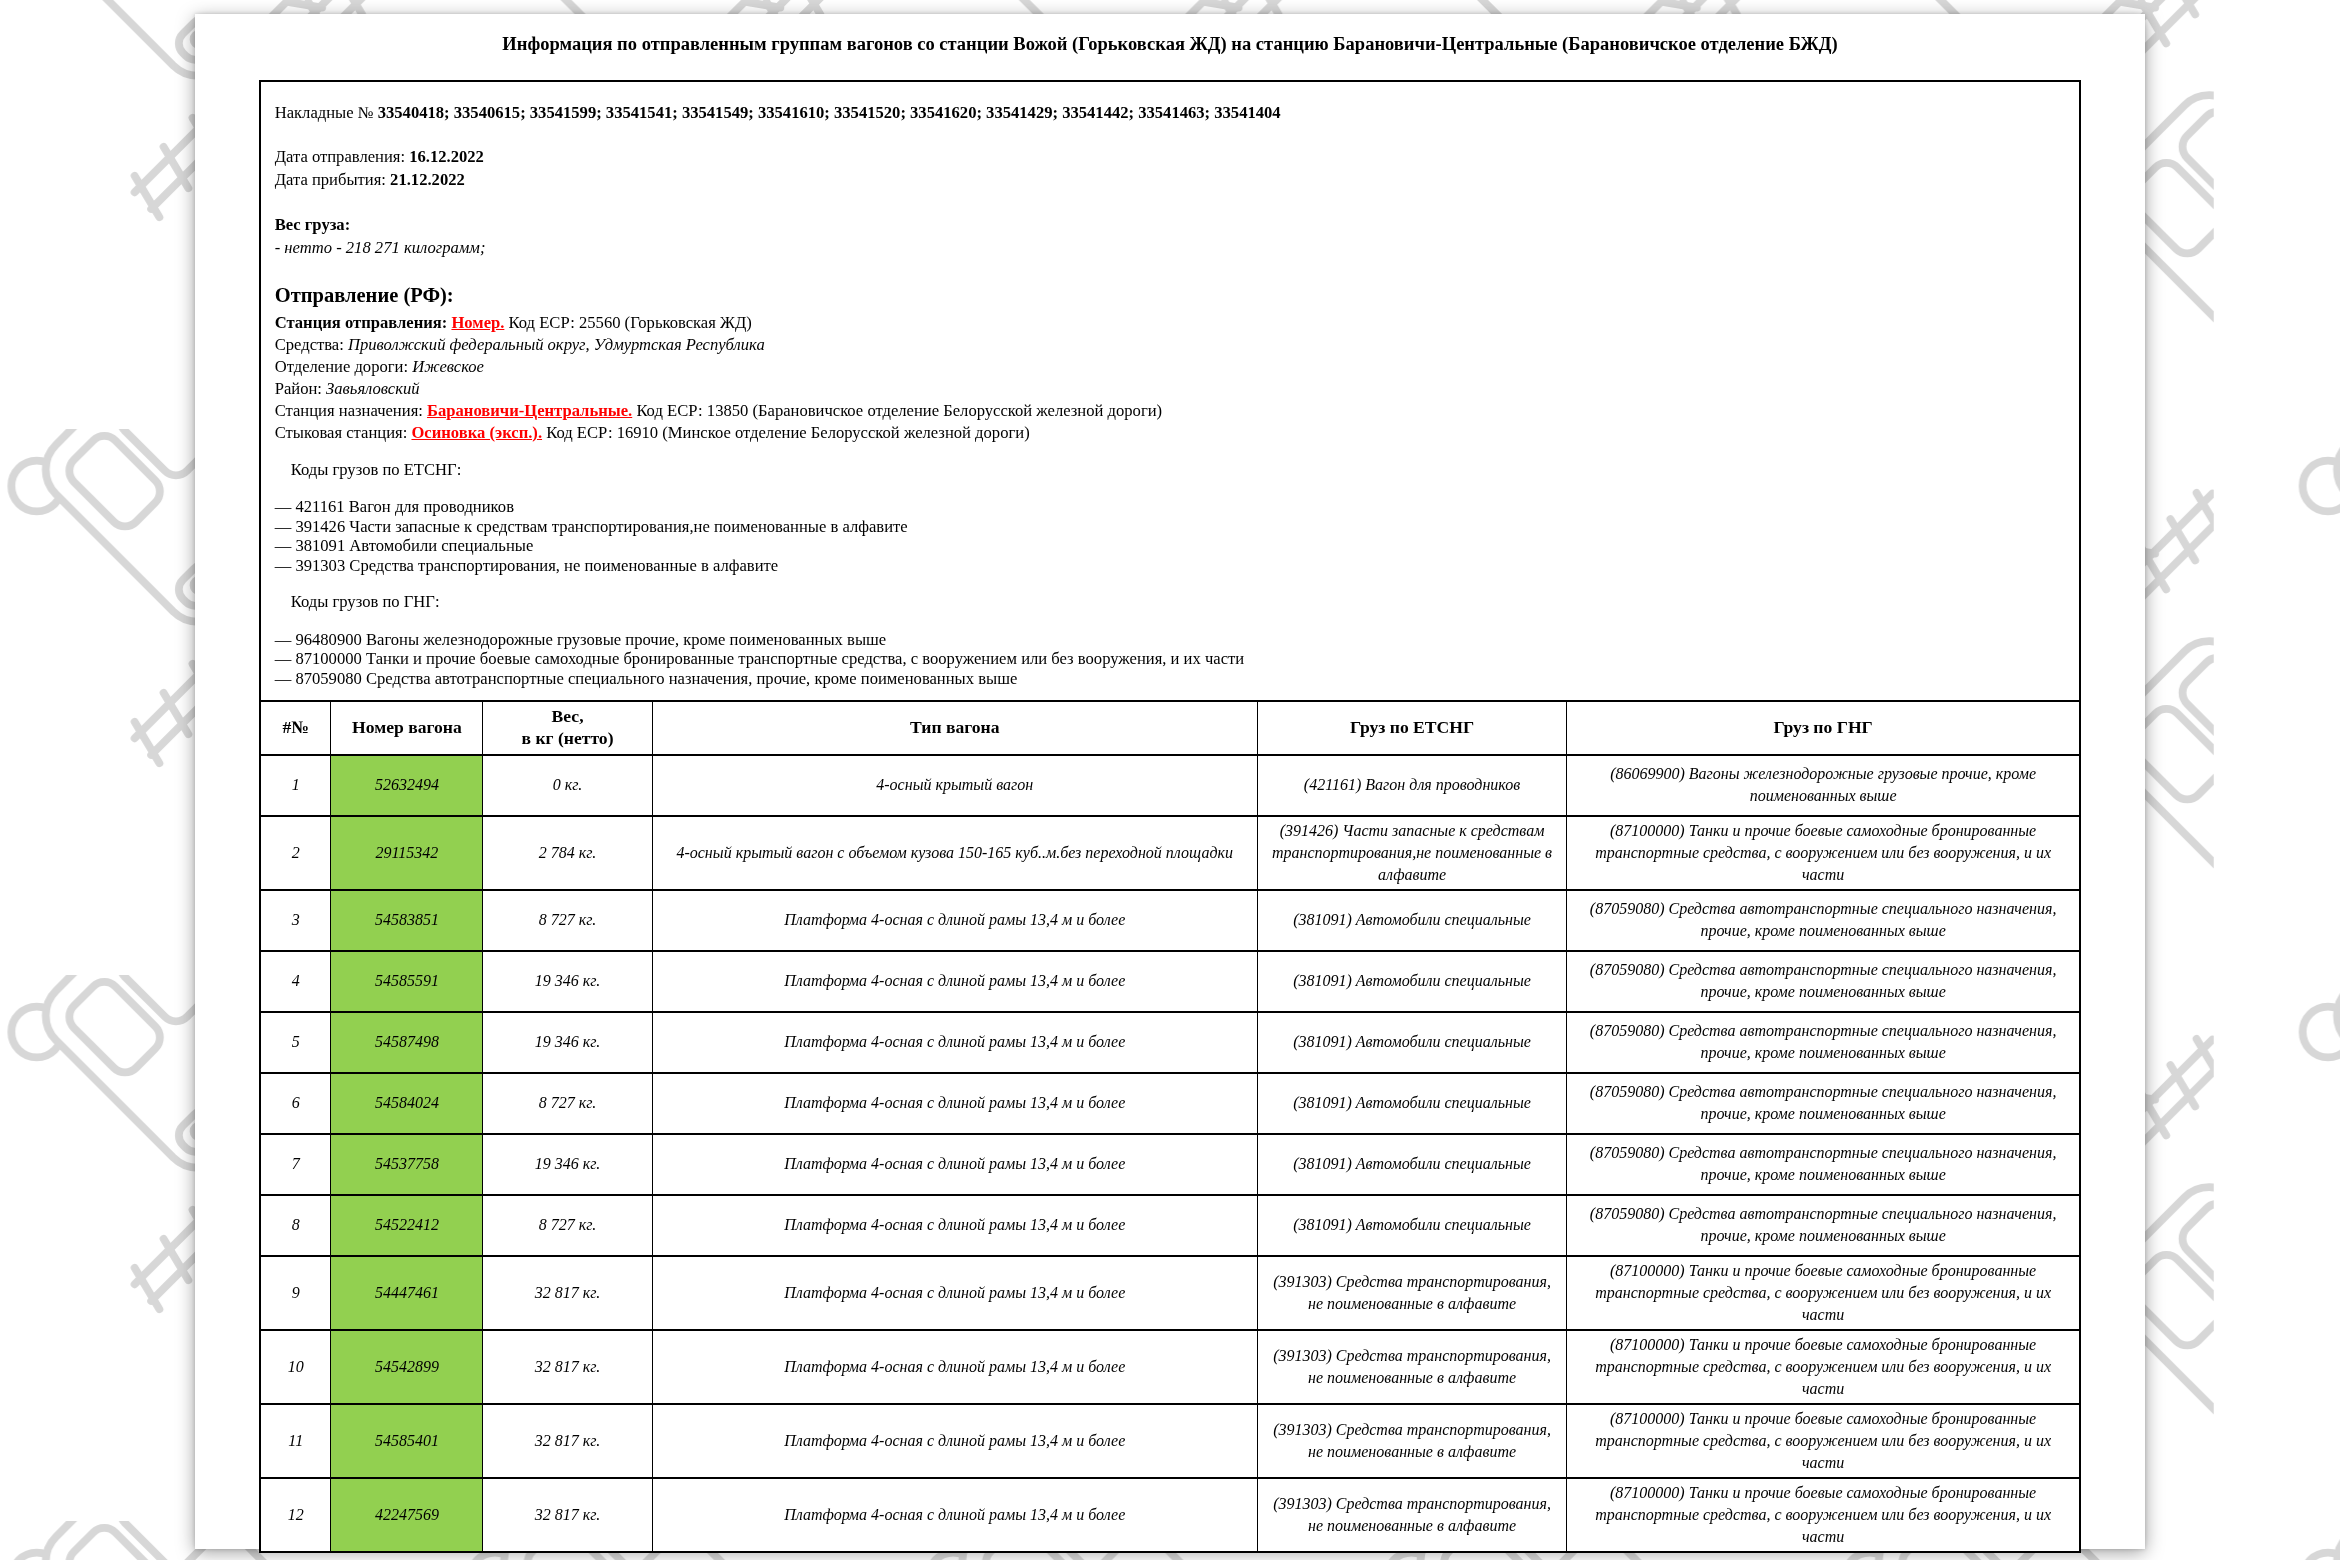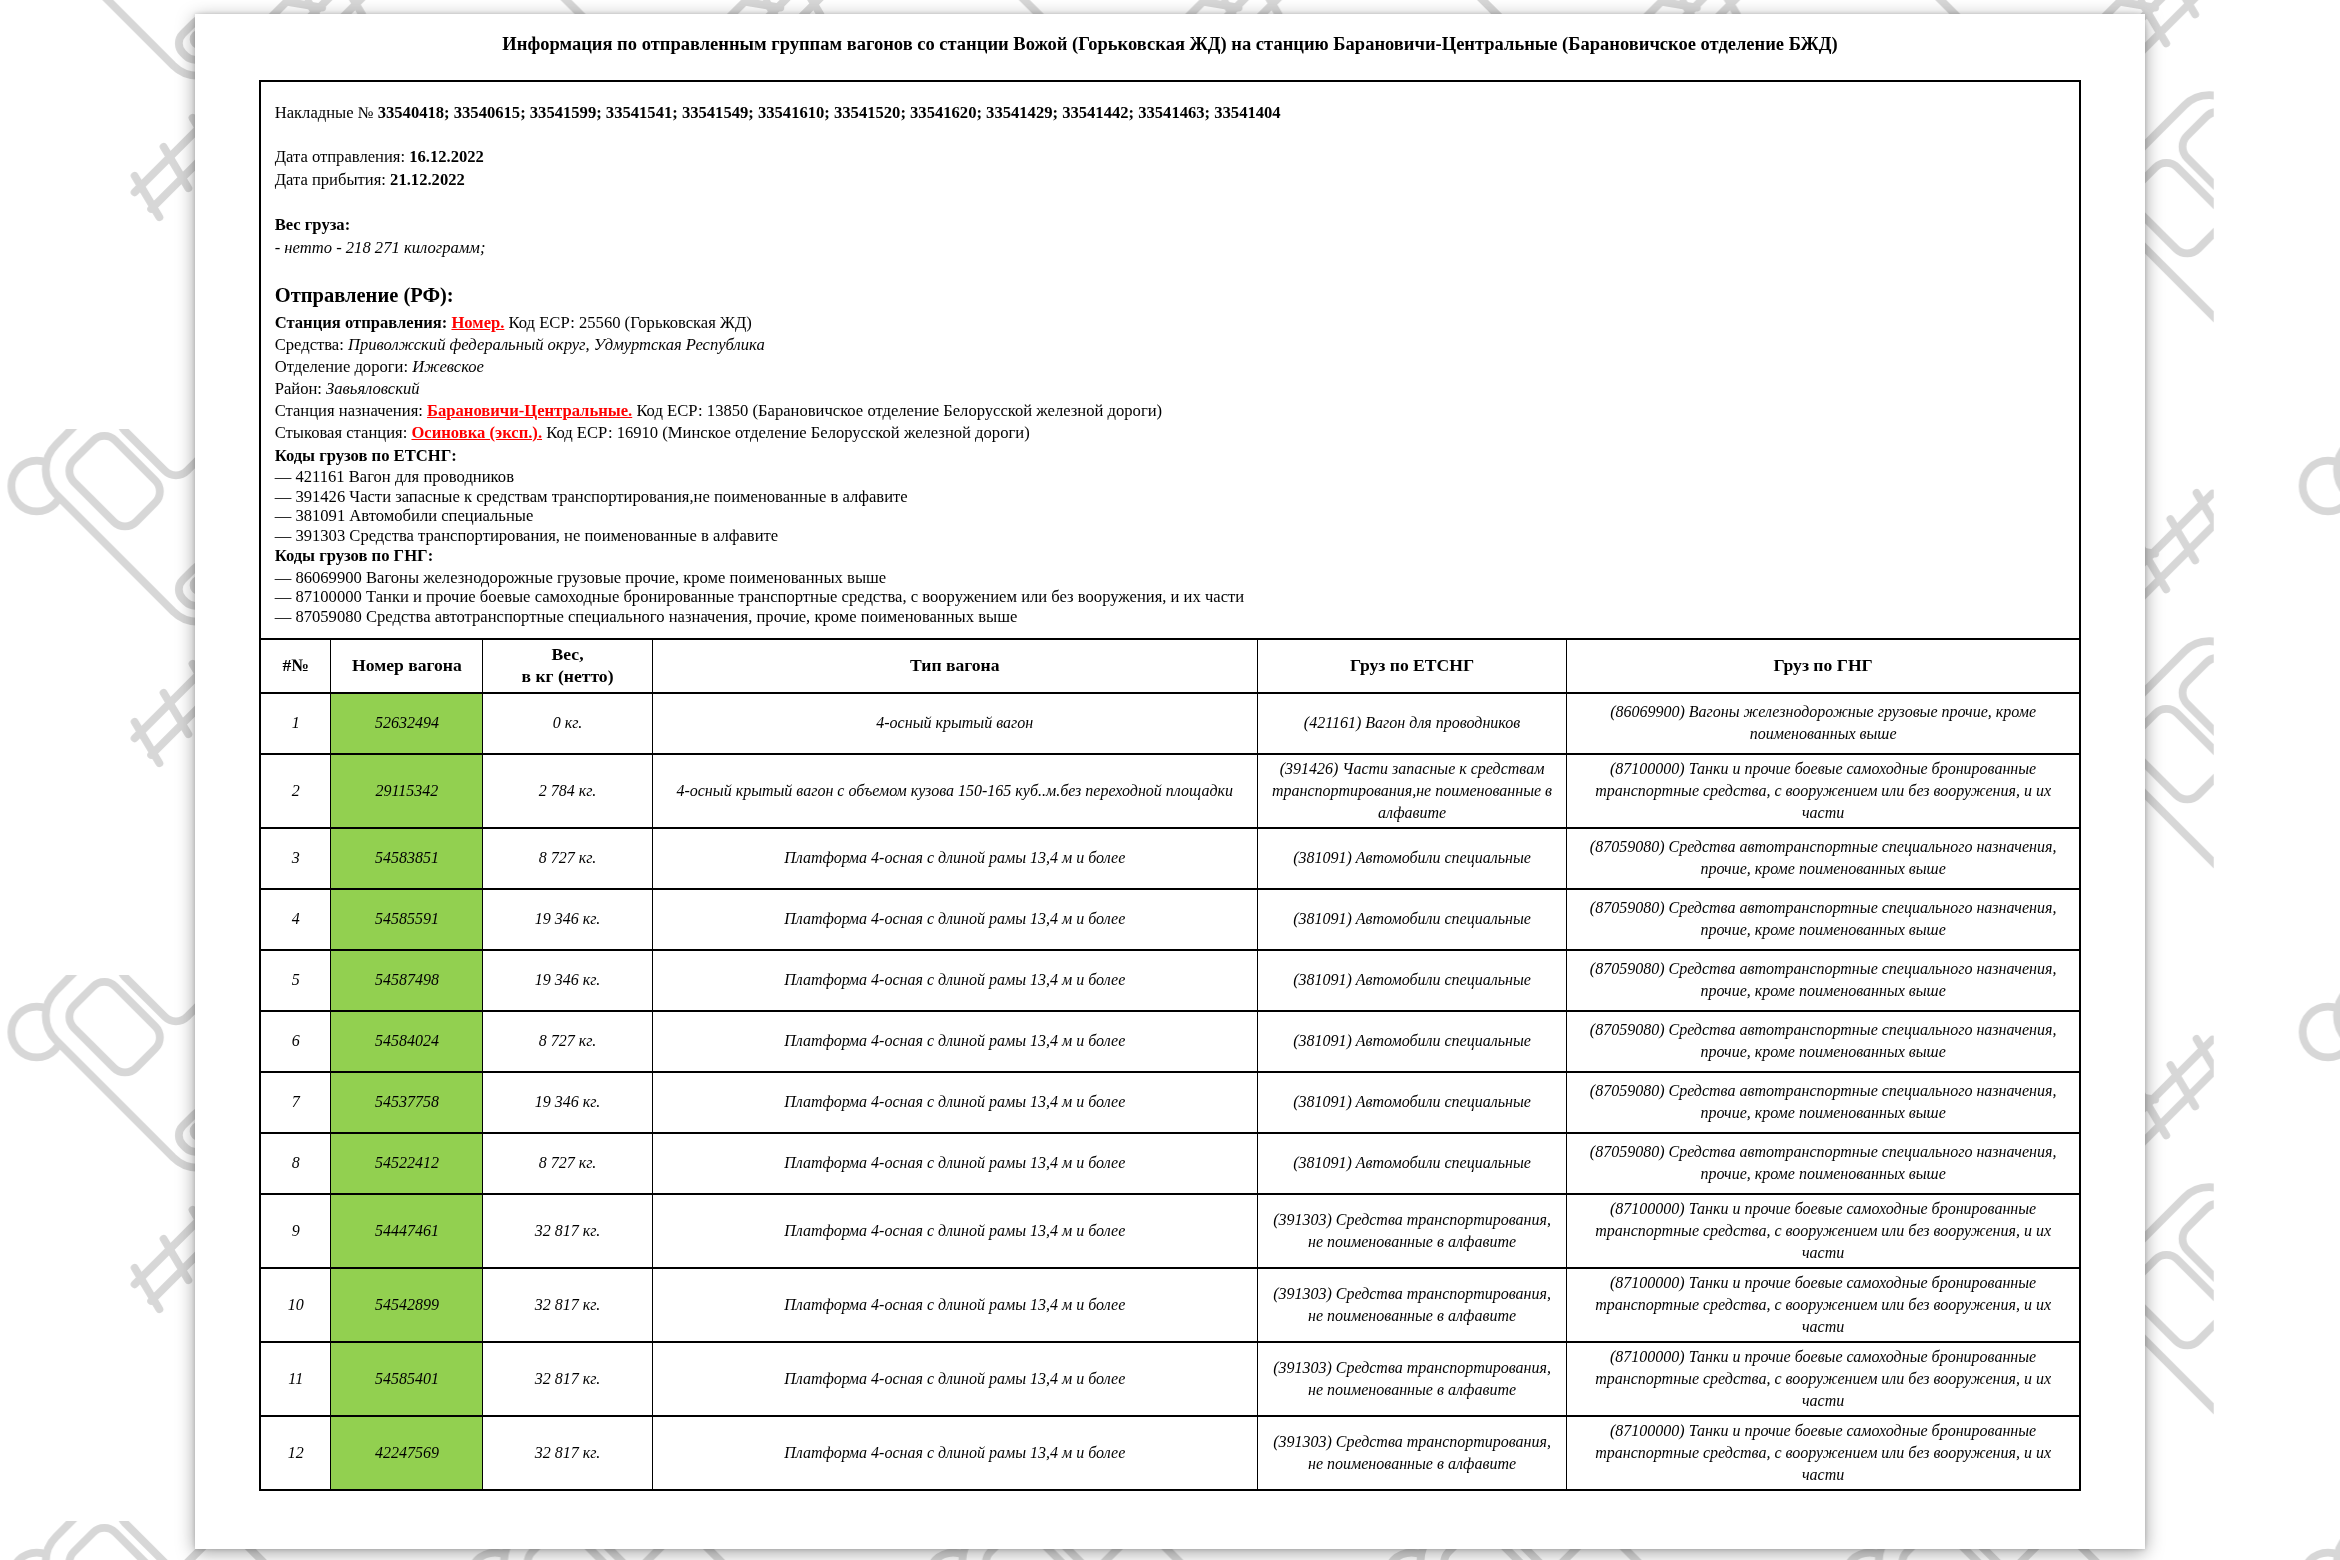--- a/index.html
+++ b/index.html
@@ -33,21 +33,21 @@
     border: 2px solid #000;
     border-bottom: none;
     padding: 21.5px 13.7px 11.7px 13.7px;
     font-size: 16.6px; line-height: 20.5px;
   }
   .p { margin: 0; }
   .mb-gap   { margin-bottom: 23.4px; }
   .mb-sm    { margin-bottom: 2px; }
   .mb-med   { margin-bottom: 25px; }
   .h-section { font-size: 20.5px; font-weight: bold; margin: 0 0 4.9px 0; line-height: 25px; }
-  .h-codes   { font-size: 16.6px; font-weight: bold; margin: 0; line-height: 22.4px; }
+  .h-codes   { font-size: 16.6px; font-weight: normal; margin: 16px; line-height: 22.4px; }
   .code-line { margin: 0; line-height: 19.5px; }
   .detail    { line-height: 20px; margin: 0 0 2px 0; }
   .b  { font-weight: bold; }
   .i  { font-style: italic; }
   .red-station { color: #FF0000; font-weight: bold; text-decoration: underline; }
 
   table.wagons {
     width: 100%;
     border-collapse: collapse;
     table-layout: fixed;
@@ -146,21 +146,21 @@
     <p class="h-codes">Коды грузов по ЕТСНГ:</p>
     <div>
         <p class="code-line">— 421161 Вагон для проводников</p>
         <p class="code-line">— 391426 Части запасные к средствам транспортирования,не поименованные в алфавите</p>
         <p class="code-line">— 381091 Автомобили специальные</p>
         <p class="code-line">— 391303 Средства транспортирования, не поименованные в алфавите</p>
       </div>
 
     <p class="h-codes">Коды грузов по ГНГ:</p>
     <div>
-        <p class="code-line">— 86069900 Вагоны железнодорожные грузовые прочие, кроме поименованных выше</p>
+        <p class="code-line">— 96480900 Вагоны железнодорожные грузовые прочие, кроме поименованных выше</p>
         <p class="code-line">— 87100000 Танки и прочие боевые самоходные бронированные транспортные средства, с вооружением или без вооружения, и их части</p>
         <p class="code-line">— 87059080 Средства автотранспортные специального назначения, прочие, кроме поименованных выше</p>
       </div>
 
   </div>
 
   <table class="wagons">
     <colgroup>
       <col class="col-num">
         <col class="col-wagon">

